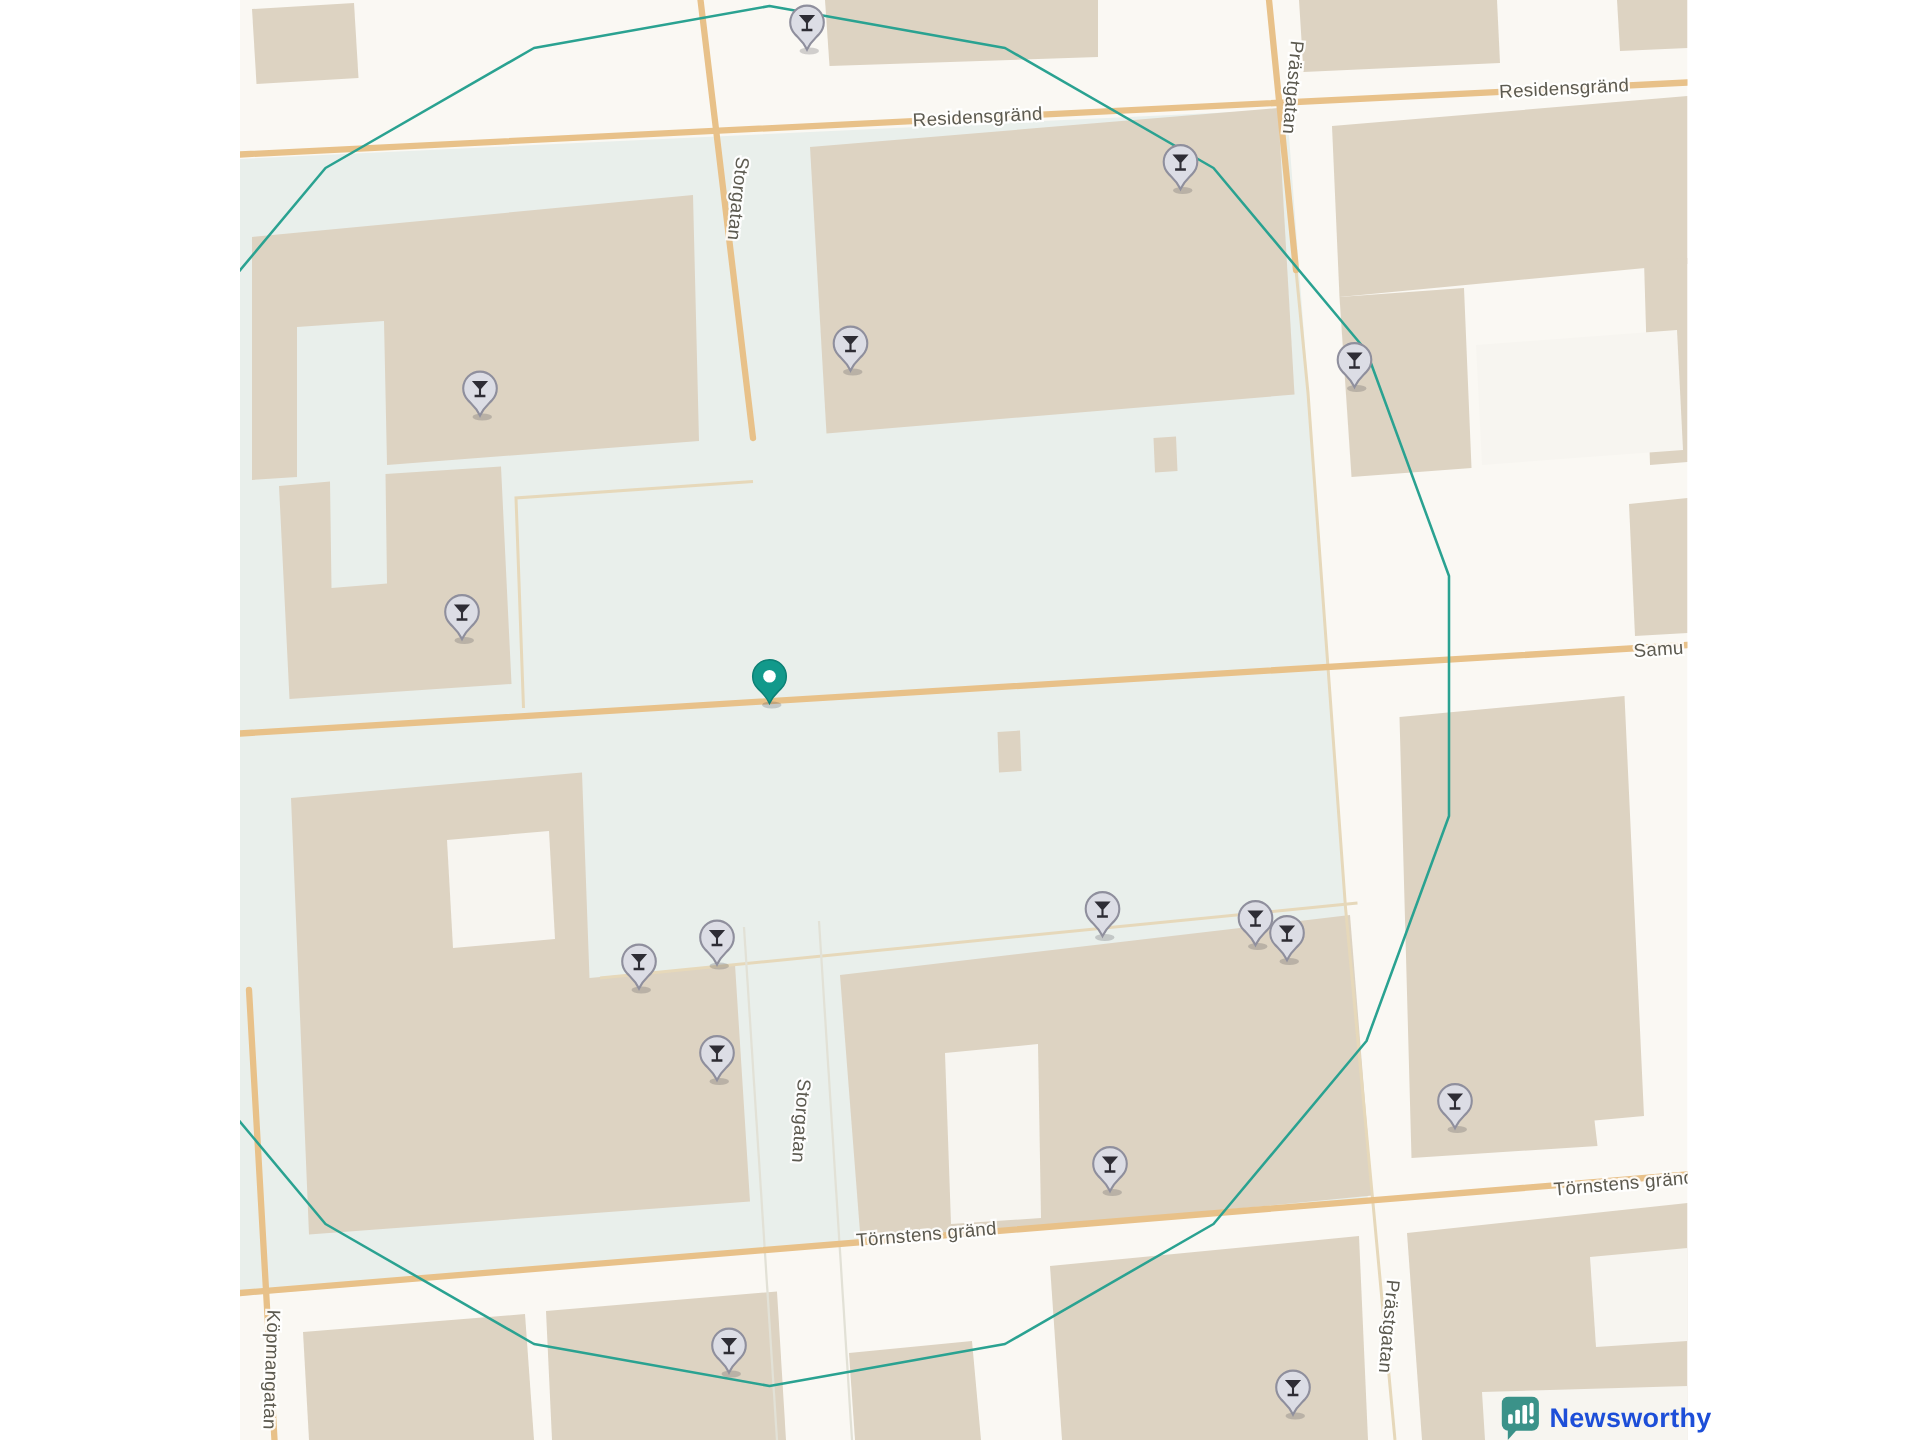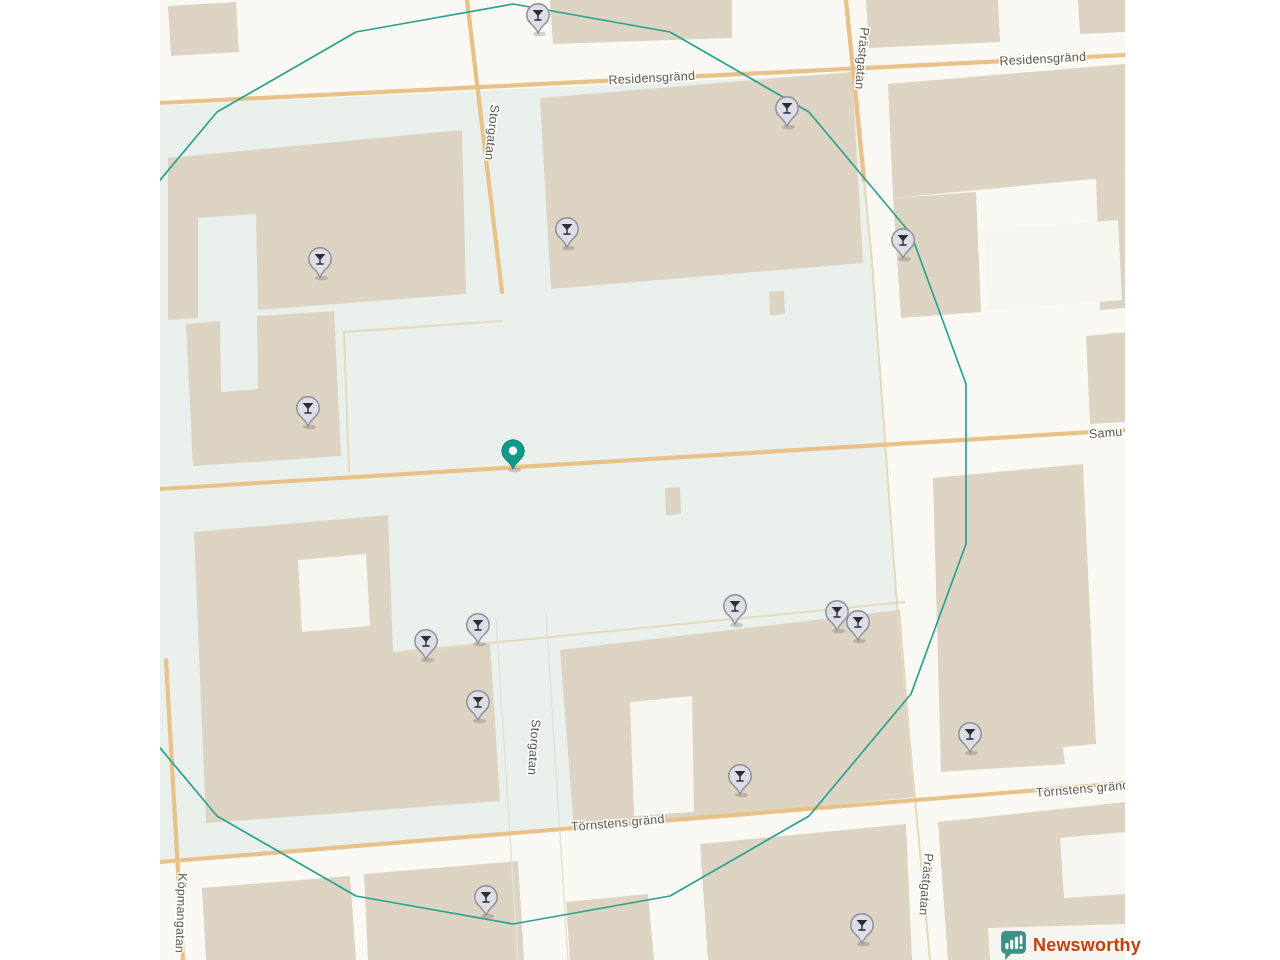--- a/index.html
+++ b/index.html
@@ -142,15 +142,15 @@
   <div id="logo">
     <svg width="25" height="29" viewBox="0 0 24 28">
       <rect x="0" y="0" width="24" height="22" rx="4.5" fill="#3b9289" class="logo-box"></rect>
       <path d="M4 19 L4 28 L12 19 Z" fill="#3b9289" class="logo-box"></path>
       <rect x="4.2" y="11.5" width="3" height="6" rx="1" fill="#fff"></rect>
       <rect x="8.8" y="8.5" width="3" height="9" rx="1" fill="#fff"></rect>
       <rect x="13.4" y="5.5" width="3" height="12" rx="1" fill="#fff"></rect>
       <rect x="18" y="4" width="2.6" height="9" rx="1.3" fill="#fff"></rect>
       <circle cx="19.3" cy="16" r="1.5" fill="#fff"></circle>
     </svg>
-    <span id="logo-text" style="color: #c2410c;">Newsworthy</span>
+    <span id="logo-text" style="color: #1d4ed8;">Newsworthy</span>
   </div>
 </div>
 
 </body></html>

